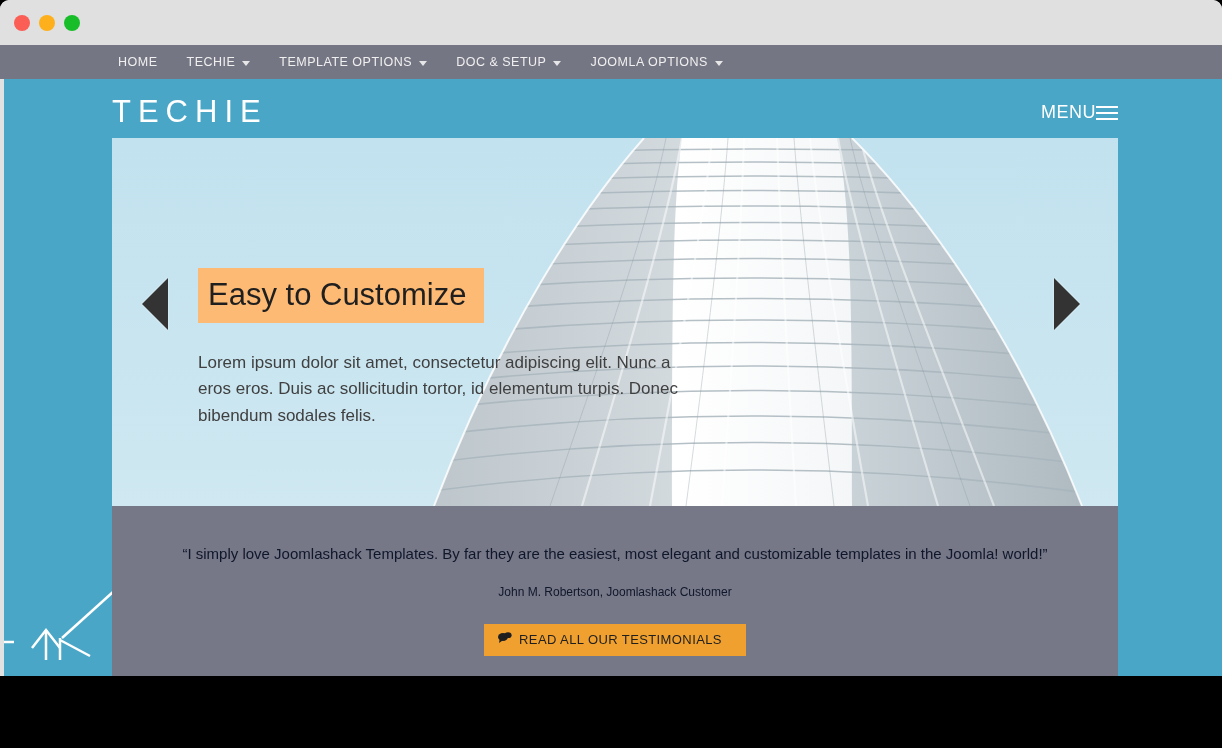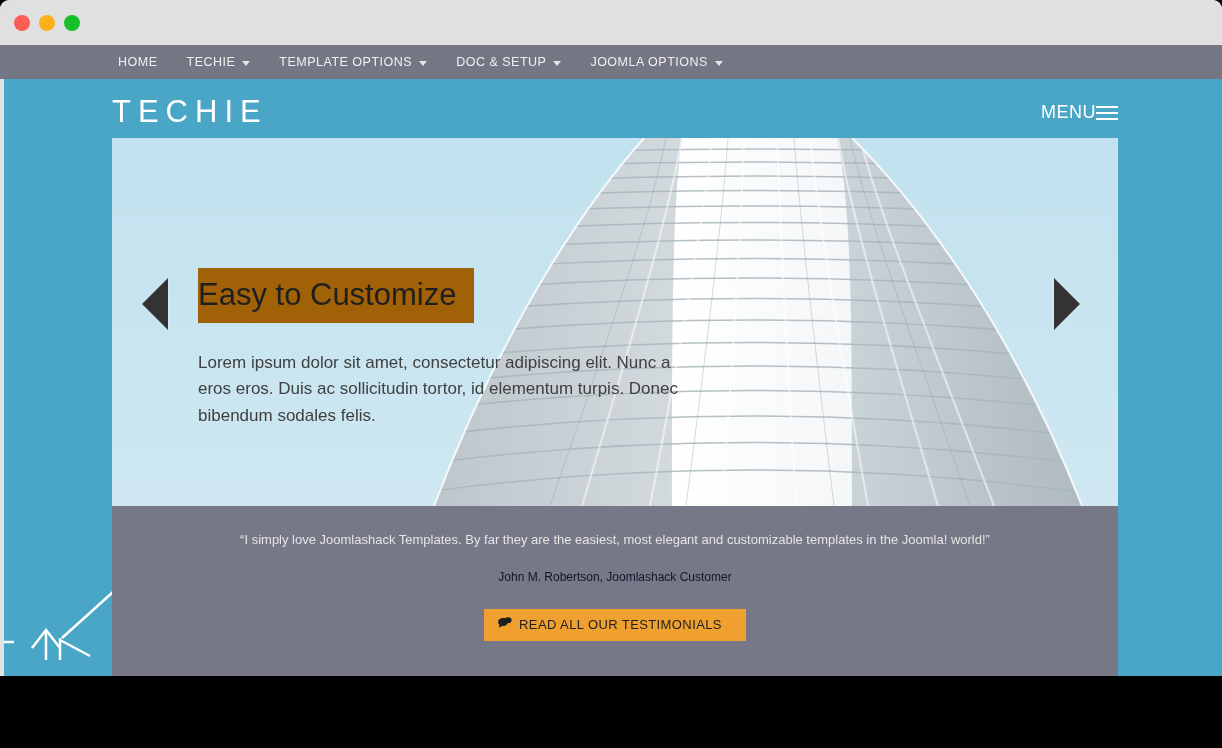--- a/index.html
+++ b/index.html
@@ -175,25 +175,25 @@
 
   #slide-content {
     position: absolute;
     left: 86px;
     top: 130px;
     width: 520px;
     z-index: 5;
   }
   #slide-title {
     display: inline-block;
-    background: #a16207;
+    background: #fdba74;
     color: #1f1f1f;
     font-size: 31px;
     font-weight: 400;
-    padding: 11px 18px 13px 0;
+    padding: 11px 18px 13px 10px;
     line-height: 1;
   }
   #slide-text {
     margin-top: 27px;
     color: #404040;
     font-size: 17px;
     line-height: 1.55;
     width: 500px;
   }
 
@@ -223,25 +223,25 @@
     position: absolute;
     left: 108px;
     top: 427px;
     width: 1006px;
     height: 170px;
     background: #767787;
     text-align: center;
     padding-top: 25px;
   }
   #testimonial-quote {
-    color: #e5e5e5;
-    font-size: 13px;
+    color: #0f172a;
+    font-size: 15px;
     line-height: 1.45;
     max-width: 930px;
-    margin: 0 auto;
+    margin: 12px auto;
   }
   #testimonial-author {
     margin-top: 20px;
     color: #0f172a;
     font-size: 12px;
   }
   #testimonial-button {
     display: inline-flex;
     align-items: center;
     gap: 7px;

